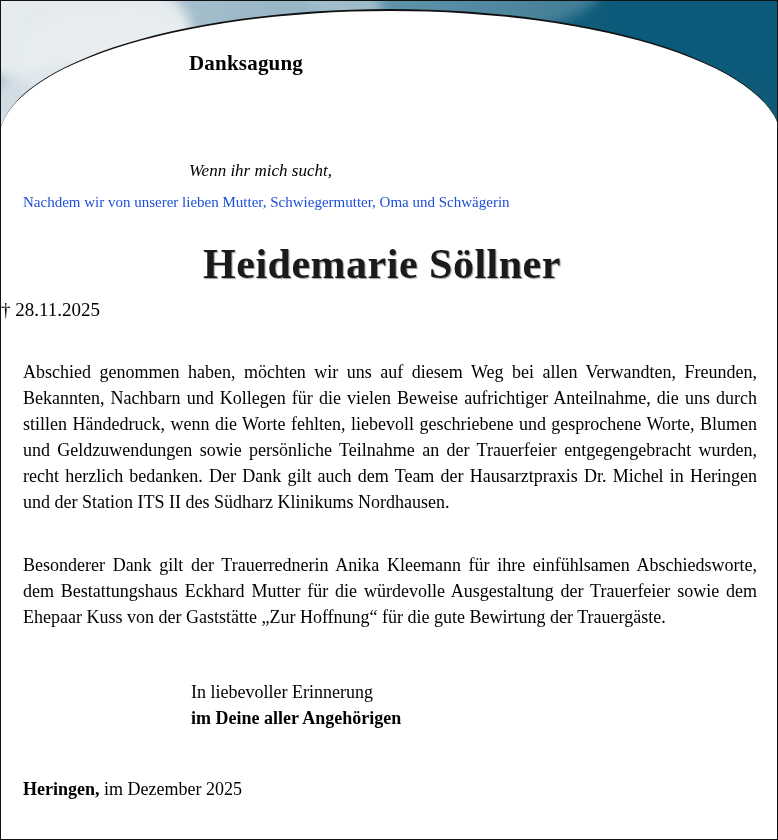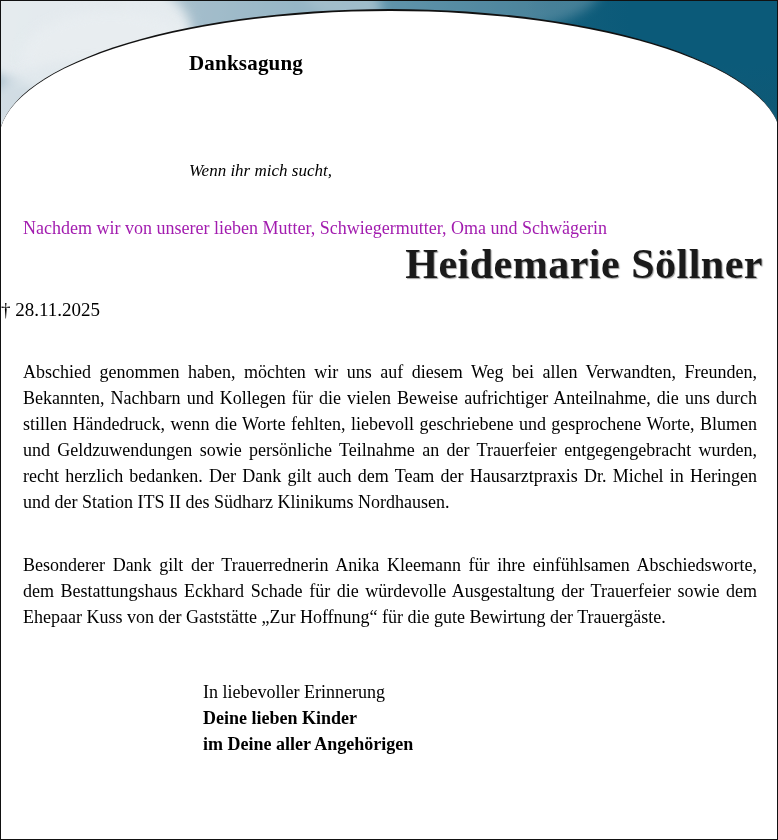--- a/index.html
+++ b/index.html
@@ -103,31 +103,30 @@
     line-height: 1.45;
     color: #000;
     margin-top: 48px;
   }
 
   .intro {
     position: absolute;
     left: 22px;
     top: 193px;
     width: 734px;
-    font-size: 18px;
-    color: #a21caf;
-    margin-top: 24px;
+    font-size: 15px;
+    color: #1d4ed8;
   }
 
   .name {
     position: absolute;
     left: 0;
     top: 239px;
     width: 762px;
-    text-align: right;
+    text-align: center;
     font-size: 42px;
     font-weight: bold;
     letter-spacing: .5px;
     color: #1a1a1a;
     text-shadow: 1px 1px 1px rgba(140,140,140,.85);
   }
 
   .dates {
     position: absolute;
     left: 0;
@@ -150,21 +149,20 @@
   .para.p1 { top: 346px; margin-top: 12px; }
   .para.p2 { top: 551px; }
 
   .closing {
     position: absolute;
     left: 190px;
     top: 678px;
     font-size: 18px;
     line-height: 1.45;
     color: #000;
-    margin-left: 12px;
   }
   .closing .b { font-weight: bold; }
 
   .place {
     position: absolute;
     left: 22px;
     top: 778px;
     font-size: 18px;
     color: #000;
   }
@@ -201,23 +199,25 @@
     </div>
 
     <div class="intro">Nachdem wir von unserer lieben Mutter, Schwiegermutter, Oma und Schwägerin</div>
 
     <div class="name">Heidemarie Söllner</div>
 
     <div class="dates">† 28.11.2025</div>
 
     <div class="para p1">Abschied genommen haben, möchten wir uns auf diesem Weg bei allen Verwandten, Freunden, Bekannten, Nachbarn und Kollegen für die vielen Beweise aufrichtiger Anteilnahme, die uns durch stillen Händedruck, wenn die Worte fehlten, liebevoll geschriebene und gesprochene Worte, Blumen und Geldzuwendungen sowie persönliche Teilnahme an der Trauerfeier entgegengebracht wurden, recht herzlich bedanken. Der Dank gilt auch dem Team der Hausarztpraxis Dr. Michel in Heringen und der Station ITS II des Südharz Klinikums Nordhausen.</div>
 
-    <div class="para p2">Besonderer Dank gilt der Trauerrednerin Anika Kleemann für ihre einfühlsamen Abschiedsworte, dem Bestattungshaus Eckhard Schade für die würdevolle Ausgestaltung der Trauerfeier sowie dem Ehepaar Kuss von der Gaststätte „Zur Hoffnung“ für die gute Bewirtung der Trauergäste.</div>
+    <div class="para p2">Besonderer Dank gilt der Trauerrednerin Anika Kleemann für ihre einfühlsamen Abschiedsworte, dem Bestattungshaus Eckhard Mutter für die würdevolle Ausgestaltung der Trauerfeier sowie dem Ehepaar Kuss von der Gaststätte „Zur Hoffnung“ für die gute Bewirtung der Trauergäste.</div>
 
     <div class="closing">
       <div>In liebevoller Erinnerung</div>
-      <div class="b">Deine lieben Kinder</div>
       <div class="b">im Deine aller Angehörigen</div>
     </div>
 
+    <div class="place">
+      <b>Heringen,</b><span class="nowrap"> im Dezember 2025</span>
+    </div>
 
   </div>
 </div>
 
 </body></html>

